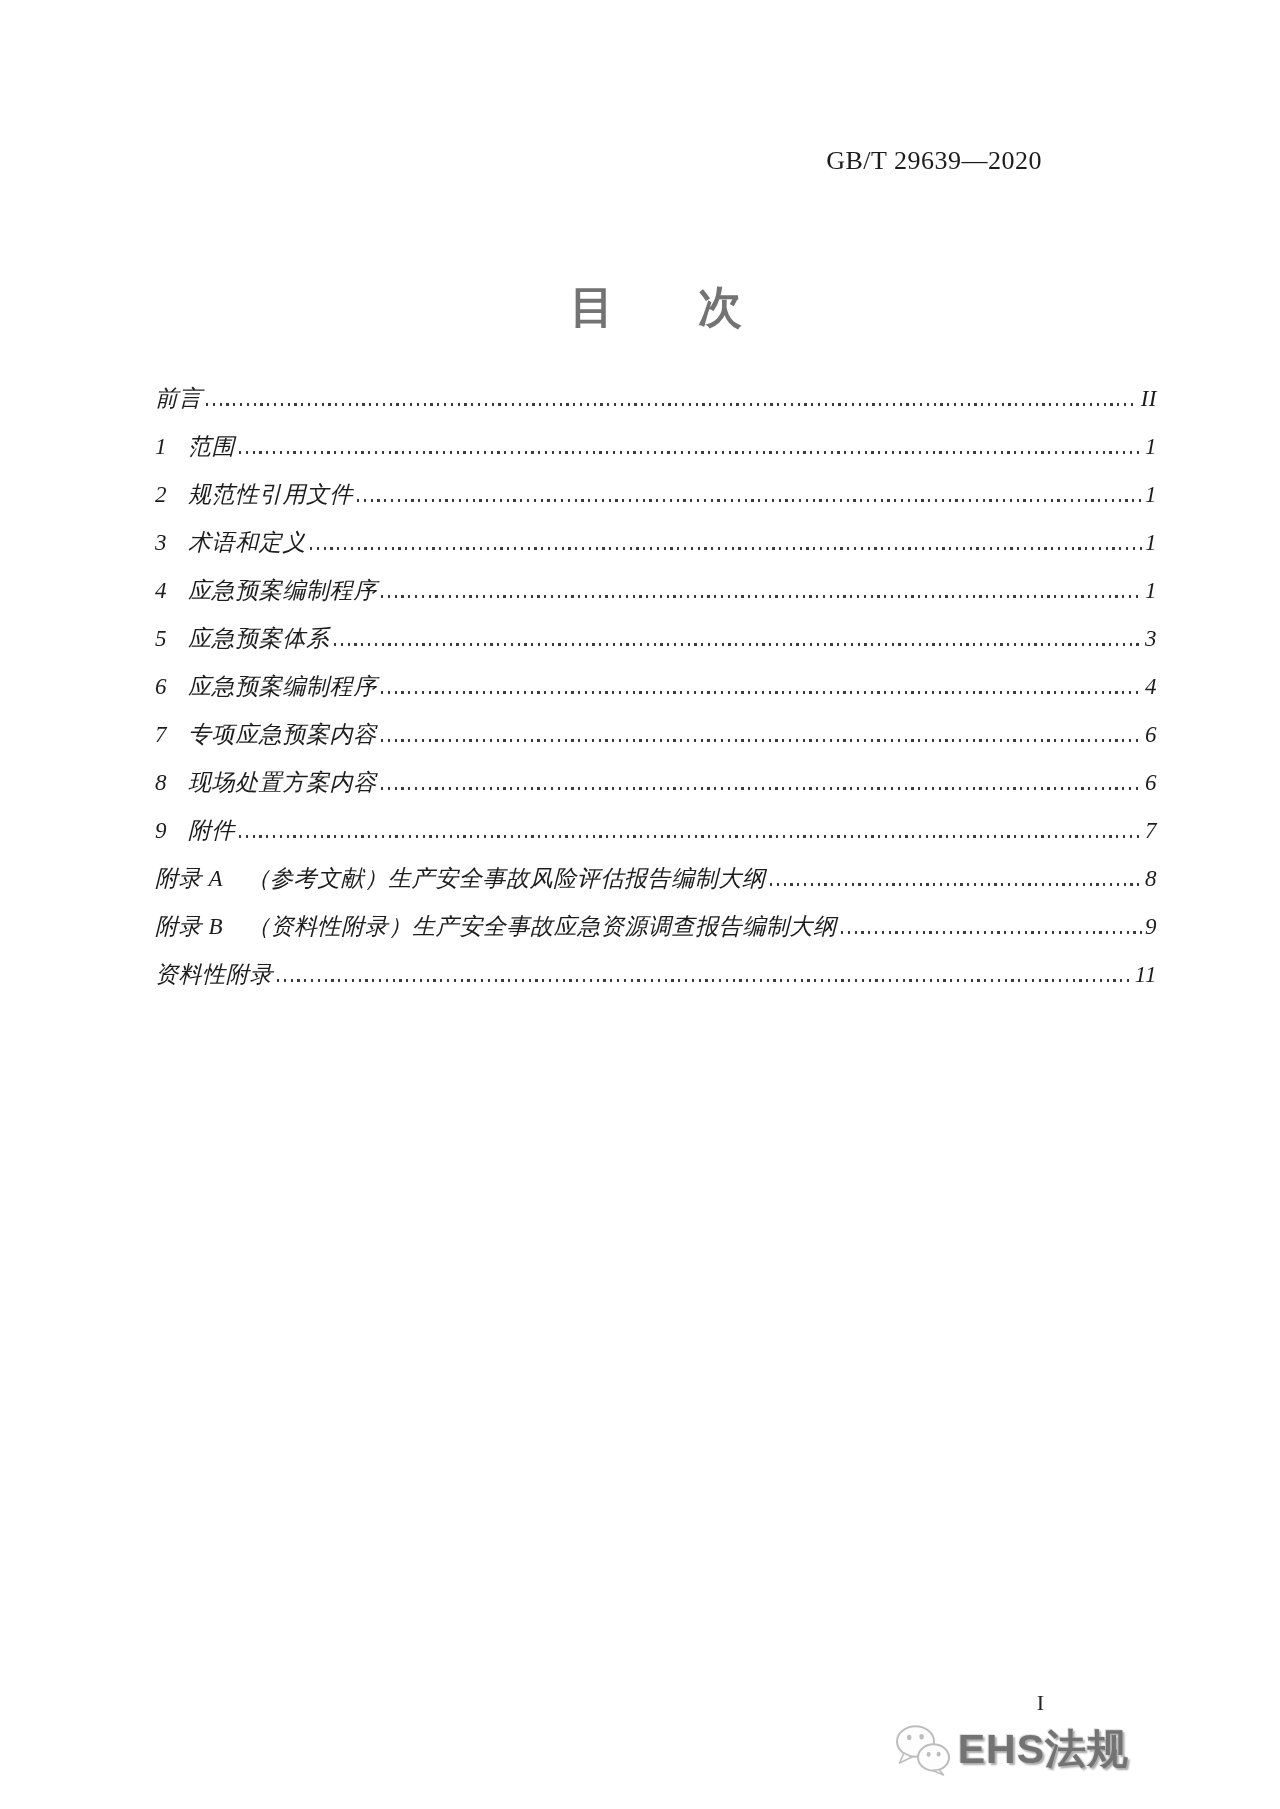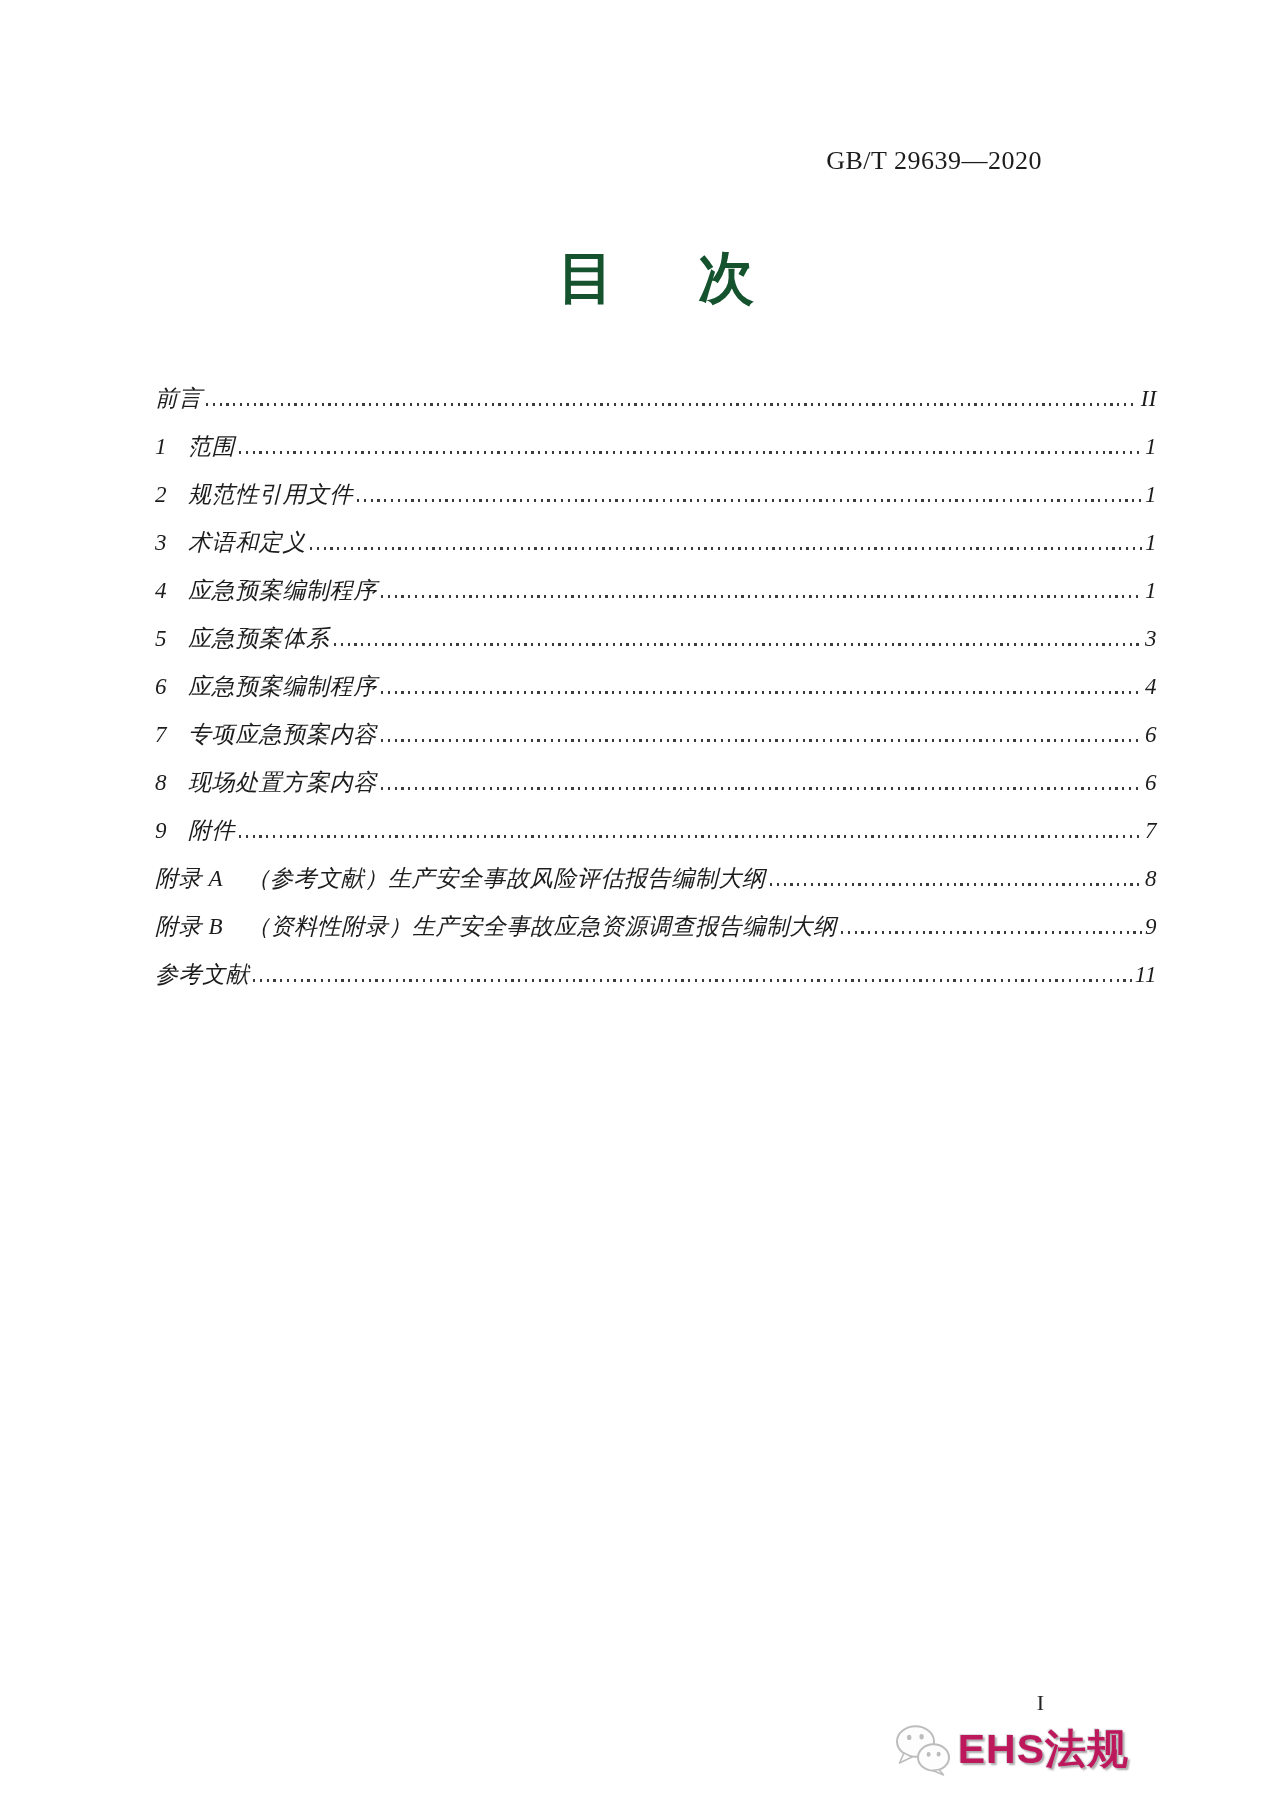--- a/index.html
+++ b/index.html
@@ -16,28 +16,28 @@
     position: absolute;
     top: 146px;
     right: 123px;
     font-size: 26px;
     letter-spacing: 0.5px;
     color: #1c1c1c;
     white-space: nowrap;
   }
   .doc-title {
     position: absolute;
-    top: 252px;
+    top: 281px;
     left: 155px;
     width: 1002px;
     text-align: center;
     font-family: "Liberation Sans", "DejaVu Sans", sans-serif;
-    font-size: 56px;
+    font-size: 44px;
     font-weight: 900;
-    color: #14532d;
+    color: #737373;
     line-height: 52px;
   }
   .title-spacer { display: inline-block; width: 84px; }
   .toc {
     position: absolute;
     top: 375px;
     left: 155px;
     width: 1002px;
   }
   .toc-row {
@@ -72,21 +72,21 @@
     right: 36px;
     display: flex;
     align-items: center;
     gap: 7px;
   }
   .watermark-text {
     font-family: "Liberation Sans", "DejaVu Sans", sans-serif;
     font-size: 41px;
     font-weight: bold;
     letter-spacing: 1px;
-    color: #be185d;
+    color: #737373;
     text-shadow:
       0 0 1px #c4c4c4,
       2px 2px 2px #a8a8a8,
       -1px -1px 1px #dedede;
     white-space: nowrap;
   }
   .wm-icon { display: block; }
 </style>
 </head>
 <body>
@@ -180,21 +180,21 @@
   <div class="toc-row">
 
     <span class="toc-label">附录 B　（资料性附录）生产安全事故应急资源调查报告编制大纲</span>
     <span class="dots"></span>
     <span class="toc-page">9</span>
   </div>
 
 
   <div class="toc-row">
 
-    <span class="toc-label">参考文献</span>
+    <span class="toc-label">资料性附录</span>
     <span class="dots"></span>
     <span class="toc-page">11</span>
   </div>
 </div>
 
   <div class="folio">I</div>
 
   <div class="watermark">
     <svg class="wm-icon" width="56" height="52" viewBox="0 0 56 52" aria-hidden="true">
 

